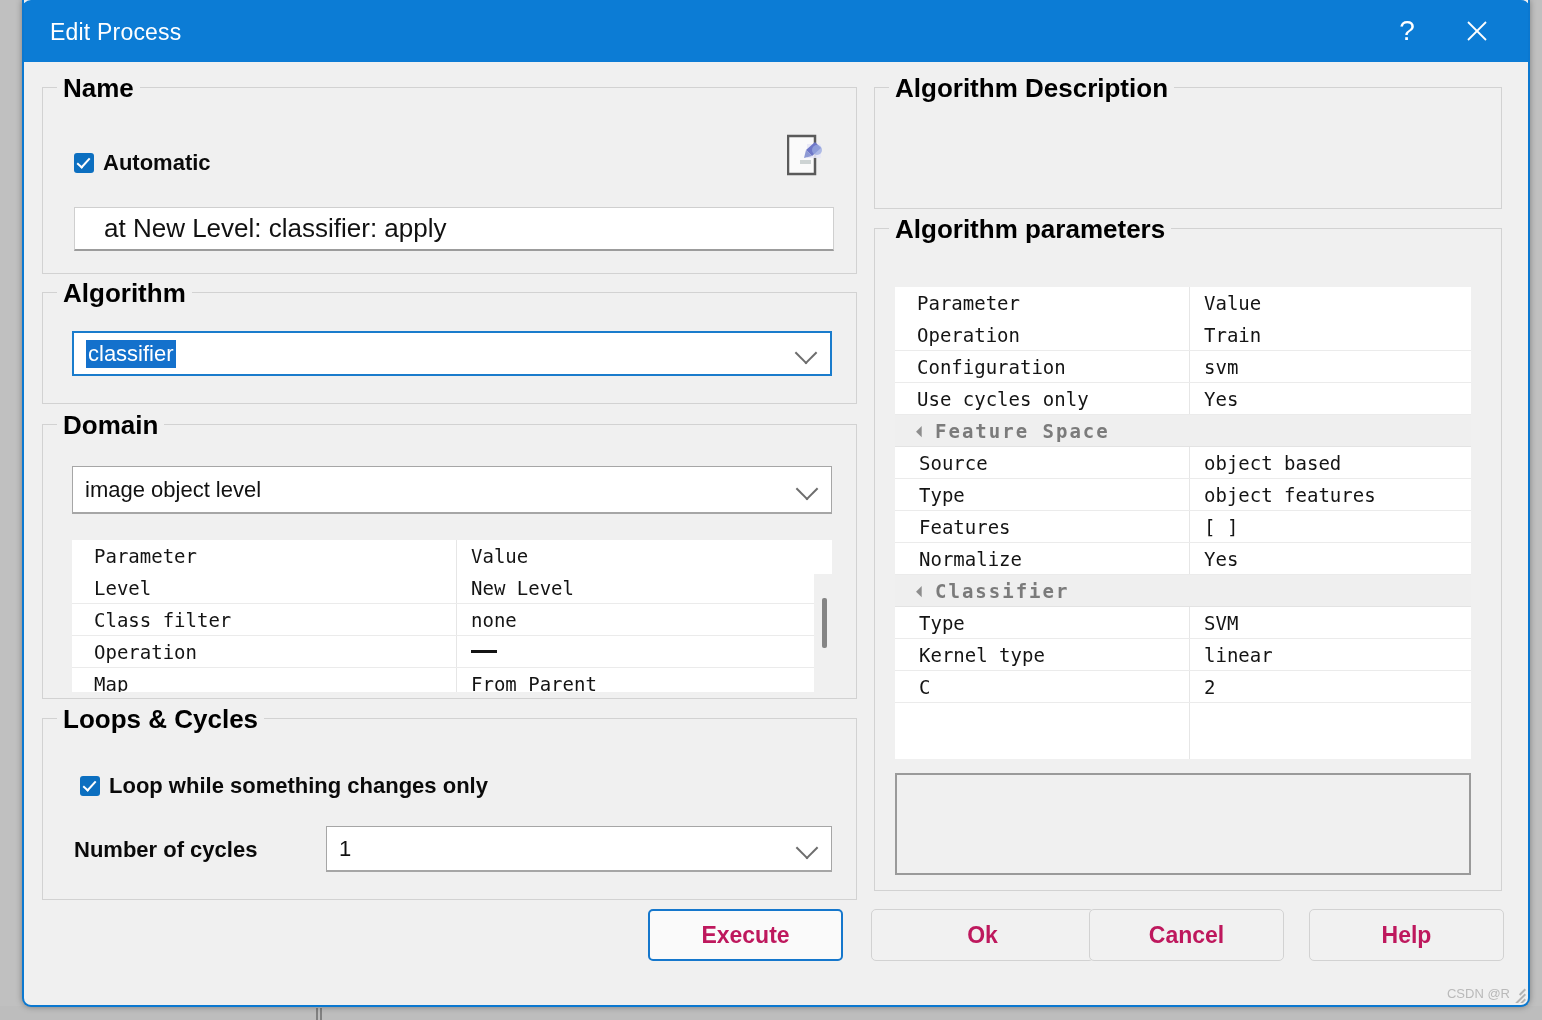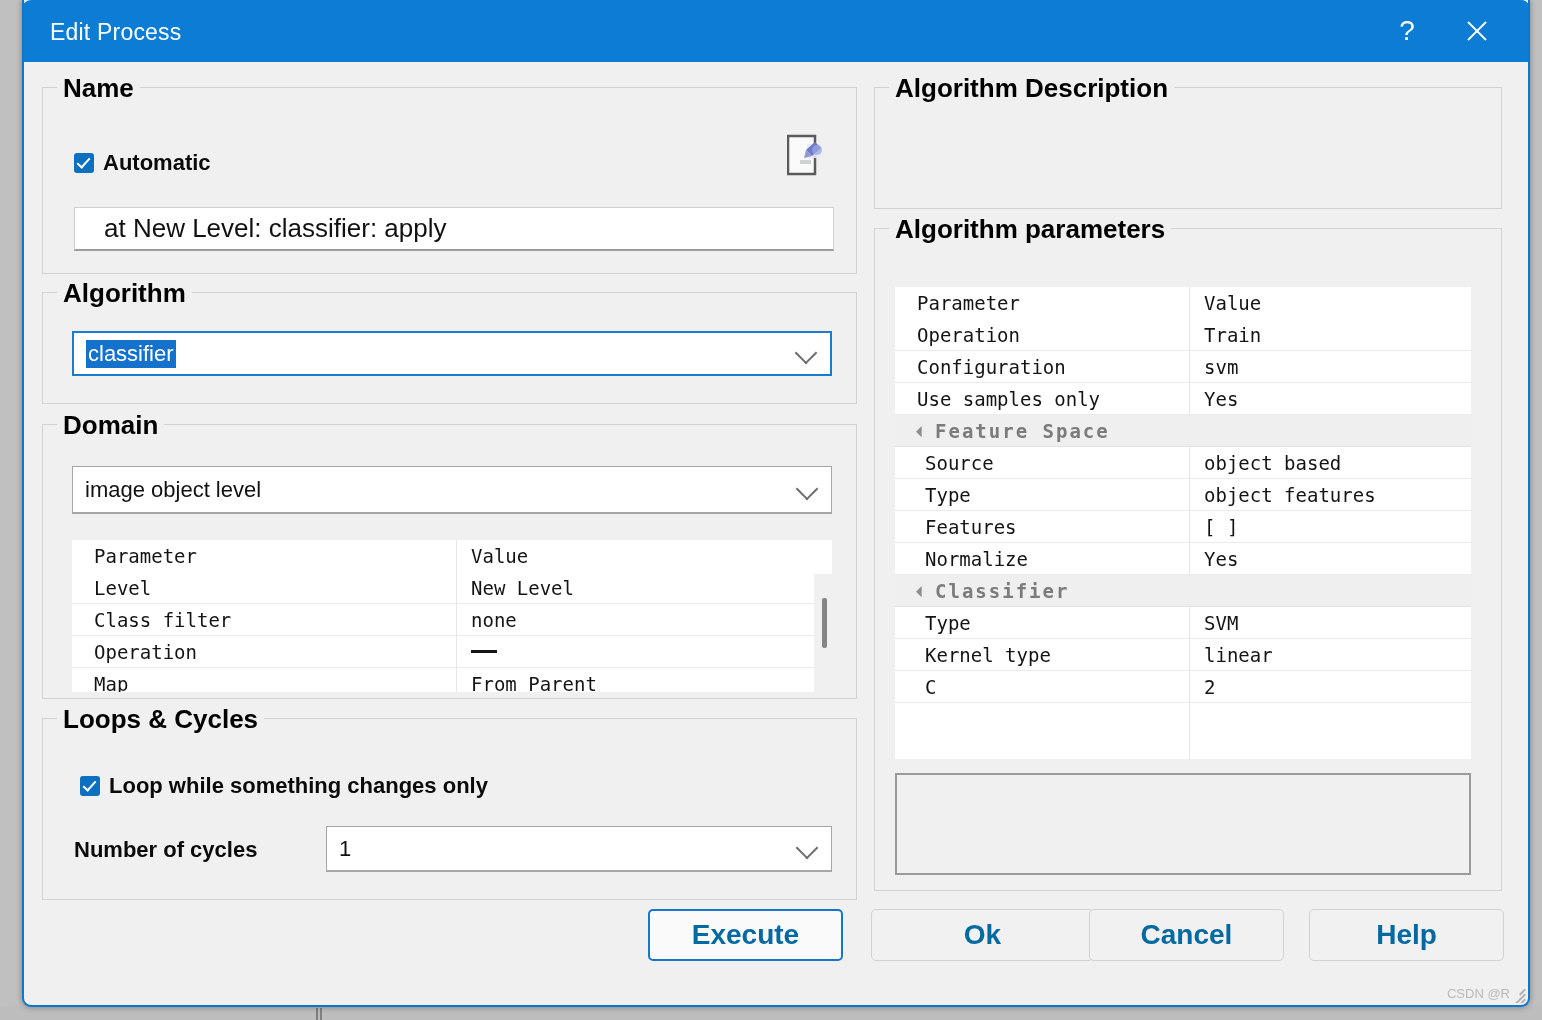--- a/index.html
+++ b/index.html
@@ -229,21 +229,21 @@
     white-space: nowrap;
     overflow: hidden;
   }
   .ptable .trow.group-row .c1 {
     border-right: none;
     color: #7b7b7b;
     letter-spacing: 2px;
     font-weight: bold;
   }
   .ptable .trow.group-row .c2 { background: #efefef; }
-  .ptable .indent1 { padding-left: 30px; }
+  .ptable .indent1 { padding-left: 24px; }
   .tri {
     display: inline-block;
     width: 0; height: 0;
     margin-right: 10px;
     border-left: 8px solid #8d8d8d;
     border-bottom: 8px solid transparent;
     border-top: 0;
     transform: rotate(-45deg) translateY(1px);
   }
   .dashmark {
@@ -290,22 +290,22 @@
   .btn {
     position: absolute;
     height: 52px;
     background: #f1f1f1;
     border: 1px solid #d2d2d2;
     border-radius: 5px;
     box-sizing: border-box;
     display: flex;
     align-items: center;
     justify-content: center;
-    font-size: 28px;
-    color: #0369a1;
+    font-size: 23px;
+    color: #be185d;
     font-weight: bold;
     cursor: default;
   }
   .btn.default {
     border: 2px solid #1577cc;
     background: #fafafa;
   }
 
   
   .plabel {
@@ -465,21 +465,21 @@
       </div>
       <div class="trow">
         <div class="c1">Operation</div>
         <div class="c2">Train</div>
       </div>
       <div class="trow">
         <div class="c1">Configuration</div>
         <div class="c2">svm</div>
       </div>
       <div class="trow">
-        <div class="c1">Use samples only</div>
+        <div class="c1">Use cycles only</div>
         <div class="c2">Yes</div>
       </div>
       <div class="trow group-row">
         <div class="c1">
           <span class="tri"></span>
           <span>Feature Space</span>
         </div>
         <div class="c2"></div>
       </div>
       <div class="trow">

